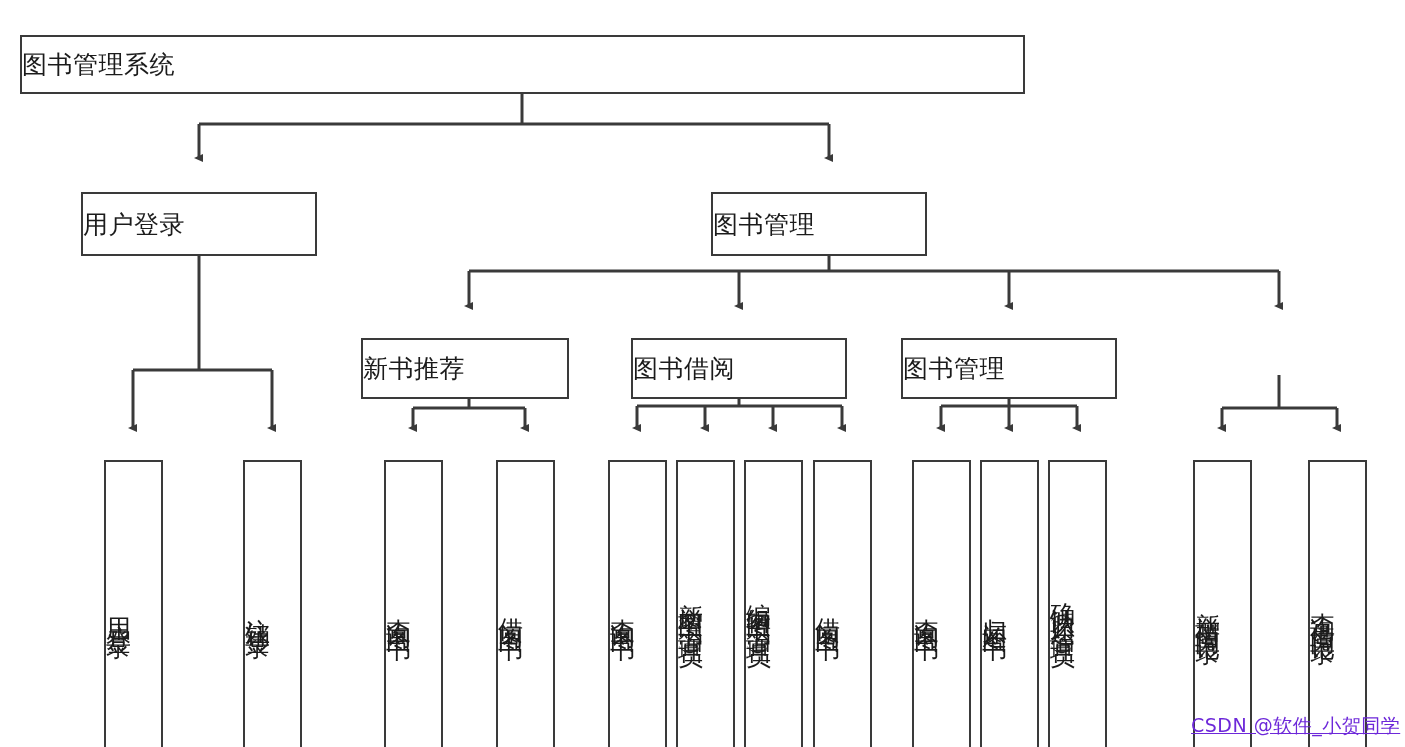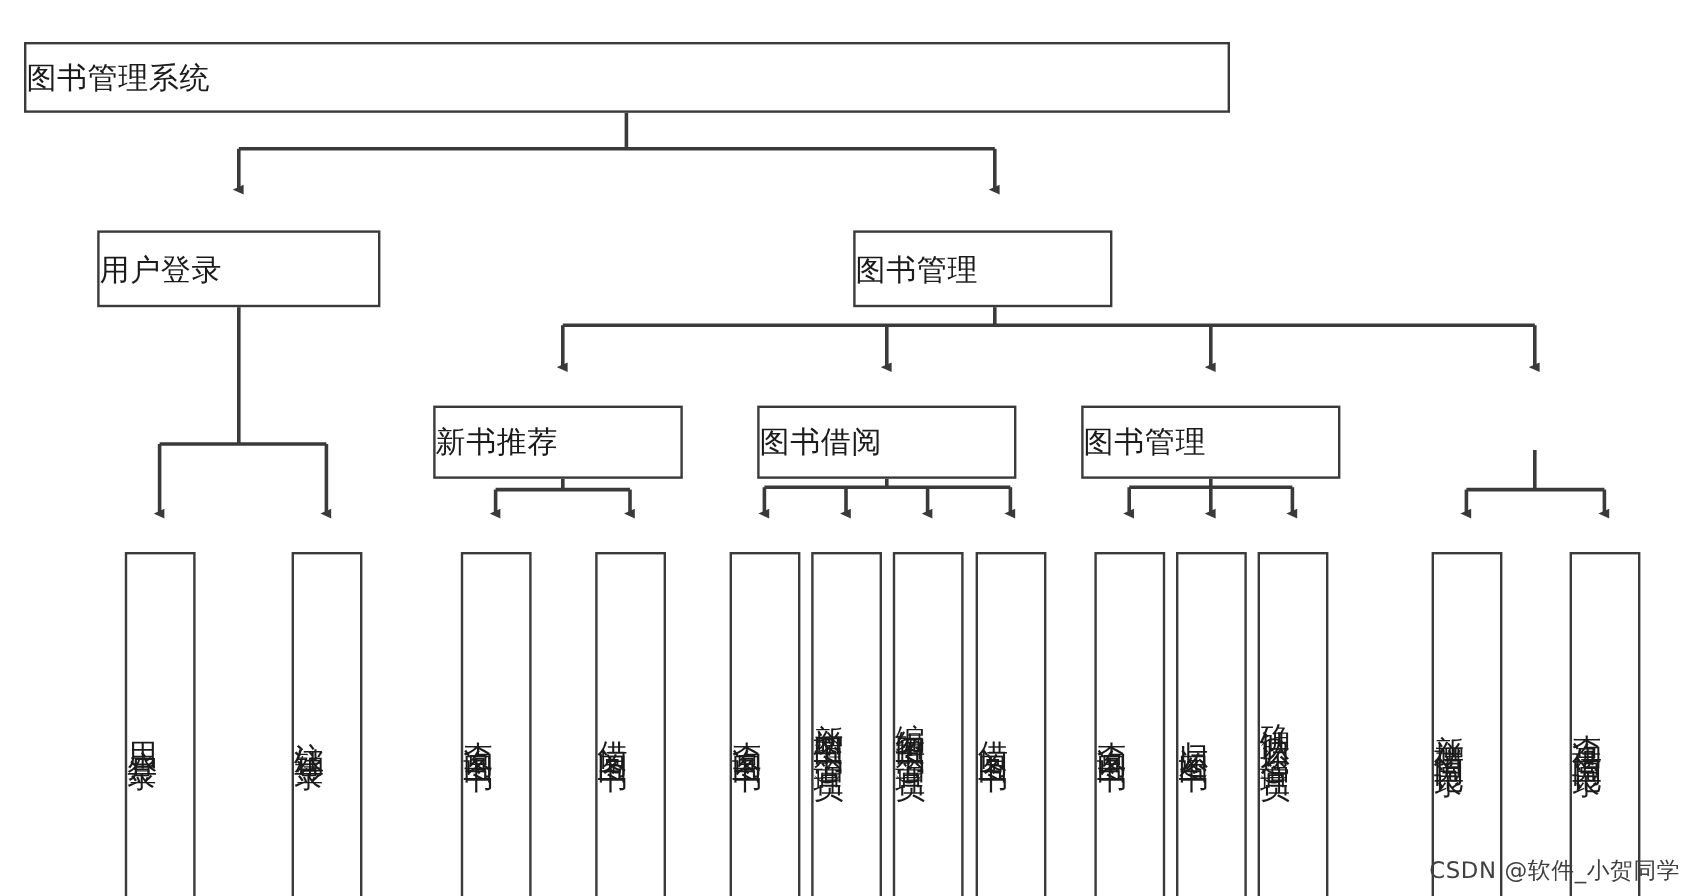--- a/index.html
+++ b/index.html
@@ -48,23 +48,24 @@
     writing-mode: vertical-rl;
     text-orientation: upright;
     letter-spacing: 6px;
     line-height: 1;
     white-space: nowrap;
     display: block;
   }
   .watermark {
     position: absolute;
     font-size: 19px;
-    color: #404040;
+    color: #6d28d9;
     white-space: nowrap;
     letter-spacing: 0.5px;
+    text-decoration: underline;
   }
 </style>
 </head>
 <body>
 
 <div id="canvas">
 
   <svg class="edges" viewBox="0 0 1405 747">
     <defs>
       <marker id="arrow" markerWidth="10" markerHeight="10" refX="5" refY="5" orient="auto" markerUnits="userSpaceOnUse">

